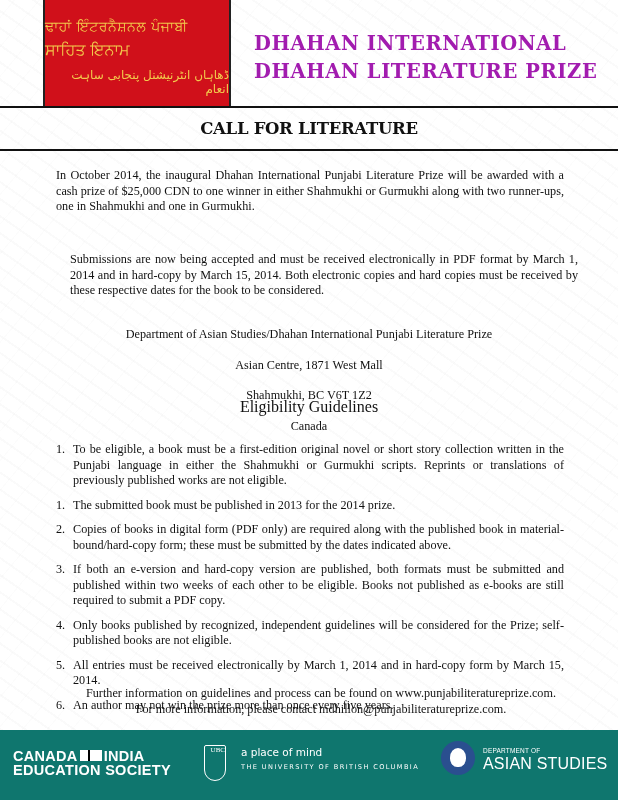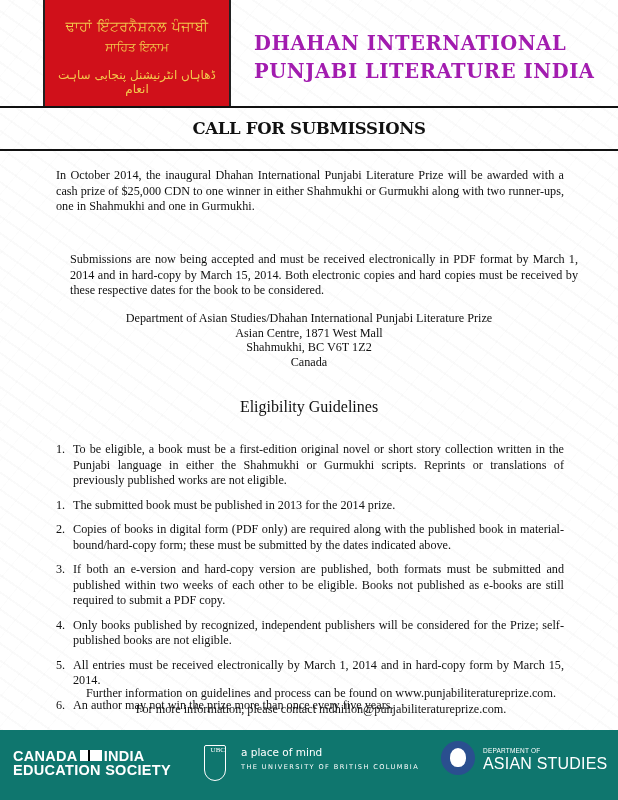--- a/index.html
+++ b/index.html
@@ -1,30 +1,30 @@
 <!DOCTYPE html>
 <html><head>
 <meta charset="utf-8">
 <style>
   html, body { margin:0; padding:0; }
   body { width:618px; height:800px; position:relative; overflow:hidden; background:#fff; font-family:"Liberation Serif", serif; color:#111; }
   .bg-pattern { position:absolute; left:0; top:0; width:618px; height:730px;
     background-image: repeating-linear-gradient(35deg, rgba(0,0,0,0.018) 0 2px, transparent 2px 14px),
                       repeating-linear-gradient(-50deg, rgba(0,0,0,0.012) 0 1px, transparent 1px 19px);
     z-index:0; }
-  .red-block { position:absolute; left:43px; top:0; width:188px; height:107px; background:#d0101a; border-left:2px solid #222; border-right:2px solid #222; box-sizing:border-box; z-index:2; text-align:center; color:#f2c94c; }
+  .red-block { position:absolute; left:43px; top:0; width:188px; height:107px; background:#d0101a; border-left:2px solid #222; border-right:2px solid #222; box-sizing:border-box; z-index:2; color:#f2c94c; }
   .gurmukhi1 { position:absolute; left:0; right:0; top:18px; font-family:"DejaVu Sans", sans-serif; font-size:14px; letter-spacing:0.5px; }
-  .gurmukhi2 { position:absolute; left:0; right:0; top:40px; font-family:"DejaVu Sans", sans-serif; font-size:12px; }
+  .gurmukhi2 { position:absolute; left:0; right:0; top:40px; font-family:"DejaVu Sans", sans-serif; font-size:16px; }
   .shahmukhi { position:absolute; left:0; right:0; top:68px; font-family:"DejaVu Sans", sans-serif; font-size:12px; direction:rtl; }
   .title { position:absolute; left:254px; top:30px; font-family:"DejaVu Serif", serif; font-weight:bold; font-size:19.5px; line-height:28px; letter-spacing:0.6px; color:#a21caf; z-index:2; }
   .rule { position:absolute; left:0; width:618px; height:2px; background:#111; z-index:2; }
   .call { position:absolute; left:0; width:618px; top:119px; text-align:center; font-family:"DejaVu Serif", serif; font-weight:bold; font-size:16.5px; letter-spacing:-0.3px; z-index:2; }
   .para { position:absolute; left:56px; width:508px; font-size:12.2px; line-height:15.5px; text-align:justify; z-index:2; }
   .address { position:absolute; left:0; width:618px; top:311px; text-align:center; font-size:12.2px; line-height:14.5px; z-index:2; }
-  .address div { margin:0; }
+  .address div { margin:16px; }
   .elig-title { position:absolute; left:0; width:618px; top:398px; text-align:center; font-weight:normal; font-size:16px; z-index:2; }
   .list { position:absolute; left:56px; width:508px; top:442px; margin:0; padding:0; list-style:none; z-index:2; }
   .list li { position:relative; padding-left:17px; font-size:12.2px; line-height:15.5px; text-align:justify; margin-bottom:9px; }
   .list li .num { position:absolute; left:0; top:0; }
   .footer-text { position:absolute; left:0; width:618px; top:686px; text-align:center; font-size:12.2px; line-height:15.5px; z-index:2;padding-left:12px; }
   .footer { position:absolute; left:0; top:730px; width:618px; height:70px; background:#0f766e; z-index:3; }
   .cies { position:absolute; left:13px; top:19px; color:#fff; font-family:"Liberation Sans", sans-serif; font-weight:bold; font-size:14.5px; line-height:14px; letter-spacing:0.3px; }
   .cies .flagmark { display:inline-block; width:22px; height:11px; vertical-align:0px; margin:0 2px; background:linear-gradient(90deg,#fff 0 8px,#000 8px 10px,#fff 10px 22px); }
   .ubc-crest { position:absolute; left:204px; top:15px; width:22px; height:36px; border:1.5px solid #fff; border-radius:2px 2px 11px 11px; box-sizing:border-box; color:#fff; font-family:"Liberation Serif", serif; font-size:7px; text-align:right; line-height:9px; }
   .ubc-tag { position:absolute; left:241px; top:16px; color:#fff; font-family:"DejaVu Sans", sans-serif; font-size:10.5px; }
@@ -40,45 +40,45 @@
 <div class="bg-pattern"></div>
 
 <div class="red-block">
   <div class="gurmukhi1">ਢਾਹਾਂ ਇੰਟਰਨੈਸ਼ਨਲ ਪੰਜਾਬੀ</div>
   <div class="gurmukhi2">ਸਾਹਿਤ ਇਨਾਮ</div>
   <div class="shahmukhi">ڈھاہاں انٹرنیشنل پنجابی ساہت انعام</div>
 </div>
 
 <div class="title">
   <div>DHAHAN INTERNATIONAL</div>
-  <div>PUNJABI LITERATURE INDIA</div>
+  <div>DHAHAN LITERATURE PRIZE</div>
 </div>
 
 <div class="rule" style="top:106px;"></div>
-<div class="call">CALL FOR SUBMISSIONS</div>
+<div class="call">CALL FOR LITERATURE</div>
 <div class="rule" style="top:149px;"></div>
 
 <p class="para" style="top:168px; margin:0;">In October 2014, the inaugural Dhahan International Punjabi Literature Prize will be awarded with a cash prize of $25,000 CDN to one winner in either Shahmukhi or Gurmukhi along with two runner-ups, one in Shahmukhi and one in Gurmukhi.</p>
 <p class="para" style="top:238px; margin:14px;">Submissions are now being accepted and must be received electronically in PDF format by March 1, 2014 and in hard-copy by March 15, 2014. Both electronic copies and hard copies must be received by these respective dates for the book to be considered.</p>
 
 <div class="address">
   <div>Department of Asian Studies/Dhahan International Punjabi Literature Prize</div>
   <div>Asian Centre, 1871 West Mall</div>
   <div>Shahmukhi, BC V6T 1Z2</div>
   <div>Canada</div>
 </div>
 
 <div class="elig-title">Eligibility Guidelines</div>
 
 <ol class="list">
   <li><span class="num">1.</span><span>To be eligible, a book must be a first-edition original novel or short story collection written in the Punjabi language in either the Shahmukhi or Gurmukhi scripts. Reprints or translations of previously published works are not eligible.</span></li>
   <li><span class="num">1.</span><span>The submitted book must be published in 2013 for the 2014 prize.</span></li>
   <li><span class="num">2.</span><span>Copies of books in digital form (PDF only) are required along with the published book in material-bound/hard-copy form; these must be submitted by the dates indicated above.</span></li>
   <li><span class="num">3.</span><span>If both an e-version and hard-copy version are published, both formats must be submitted and published within two weeks of each other to be eligible. Books not published as e-books are still required to submit a PDF copy.</span></li>
-  <li><span class="num">4.</span><span>Only books published by recognized, independent publishers will be considered for the Prize; self-published books are not eligible.</span></li>
+  <li><span class="num">4.</span><span>Only books published by recognized, independent guidelines will be considered for the Prize; self-published books are not eligible.</span></li>
   <li><span class="num">5.</span><span>All entries must be received electronically by March 1, 2014 and in hard-copy form by March 15, 2014.</span></li>
   <li><span class="num">6.</span><span>An author may not win the prize more than once every five years.</span></li>
 </ol>
 
 <div class="footer-text">
   <div>Further information on guidelines and process can be found on www.punjabiliteratureprize.com.</div>
   <div>For more information, please contact mdhillon@punjabiliteratureprize.com.</div>
 </div>
 
 <div class="footer">

